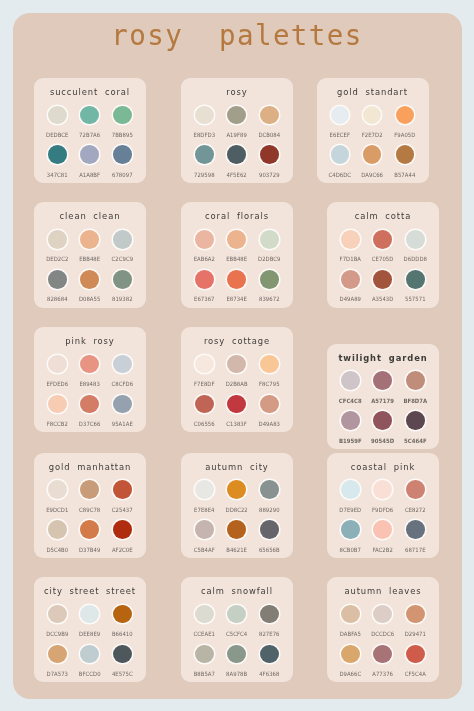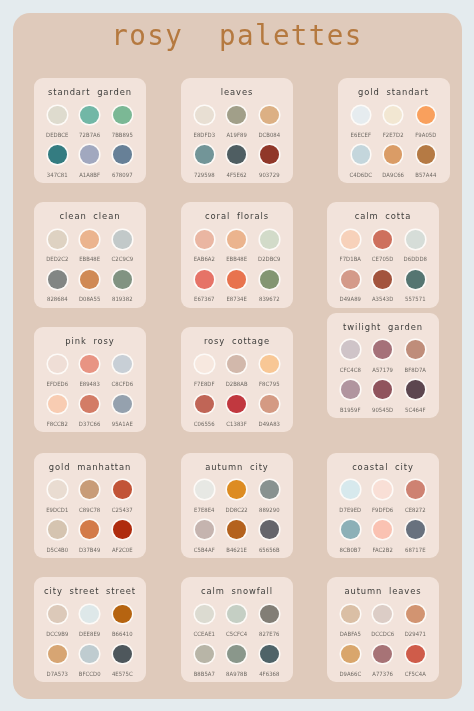--- a/index.html
+++ b/index.html
@@ -38,50 +38,50 @@
     font-family:"DejaVu Sans Condensed","DejaVu Sans",sans-serif;
   }
 </style>
 </head>
 <body>
 
 <div id="poster">
   <div id="title">rosy  palettes</div>
   <div id="grid">
       <div class="card" style="left: 21.5px; top: 65.3px;">
-        <div class="cardtitle">standart garden</div>
+        <div class="cardtitle">succulent coral</div>
         <div class="sw" style="left: 14px; top: 27.75px; background: rgb(222, 219, 206);"></div>
         <div class="hx" style="left: 3.3px; top: 53.05px;">DEDBCE</div>
         <div class="sw" style="left: 46.35px; top: 27.75px; background: rgb(114, 183, 166);"></div>
         <div class="hx" style="left: 35.65px; top: 53.05px;">72B7A6</div>
         <div class="sw" style="left: 79px; top: 27.75px; background: rgb(123, 184, 149);"></div>
         <div class="hx" style="left: 68.3px; top: 53.05px;">7BB895</div>
         <div class="sw" style="left: 14px; top: 67.7px; background: rgb(52, 124, 129);"></div>
         <div class="hx" style="left: 3.3px; top: 93px;">347C81</div>
         <div class="sw" style="left: 46.35px; top: 67.7px; background: rgb(161, 168, 191);"></div>
         <div class="hx" style="left: 35.65px; top: 93px;">A1A8BF</div>
         <div class="sw" style="left: 79px; top: 67.7px; background: rgb(103, 128, 151);"></div>
         <div class="hx" style="left: 68.3px; top: 93px;">678097</div>
       </div>
       <div class="card" style="left: 168.5px; top: 65.3px;">
-        <div class="cardtitle">leaves</div>
+        <div class="cardtitle">rosy</div>
         <div class="sw" style="left: 14px; top: 27.75px; background: rgb(232, 223, 211);"></div>
         <div class="hx" style="left: 3.3px; top: 53.05px;">E8DFD3</div>
         <div class="sw" style="left: 46.35px; top: 27.75px; background: rgb(161, 159, 137);"></div>
         <div class="hx" style="left: 35.65px; top: 53.05px;">A19F89</div>
         <div class="sw" style="left: 79px; top: 27.75px; background: rgb(220, 176, 132);"></div>
         <div class="hx" style="left: 68.3px; top: 53.05px;">DCB084</div>
         <div class="sw" style="left: 14px; top: 67.7px; background: rgb(114, 149, 152);"></div>
         <div class="hx" style="left: 3.3px; top: 93px;">729598</div>
         <div class="sw" style="left: 46.35px; top: 67.7px; background: rgb(79, 94, 98);"></div>
         <div class="hx" style="left: 35.65px; top: 93px;">4F5E62</div>
         <div class="sw" style="left: 79px; top: 67.7px; background: rgb(144, 55, 41);"></div>
         <div class="hx" style="left: 68.3px; top: 93px;">903729</div>
       </div>
-      <div class="card" style="left: 325px; top: 65.3px;">
+      <div class="card" style="left: 304px; top: 65.3px;">
         <div class="cardtitle">gold standart</div>
         <div class="sw" style="left: 14px; top: 27.75px; background: rgb(230, 236, 239);"></div>
         <div class="hx" style="left: 3.3px; top: 53.05px;">E6ECEF</div>
         <div class="sw" style="left: 46.35px; top: 27.75px; background: rgb(242, 231, 210);"></div>
         <div class="hx" style="left: 35.65px; top: 53.05px;">F2E7D2</div>
         <div class="sw" style="left: 79px; top: 27.75px; background: rgb(249, 160, 93);"></div>
         <div class="hx" style="left: 68.3px; top: 53.05px;">F9A05D</div>
         <div class="sw" style="left: 14px; top: 67.7px; background: rgb(196, 214, 220);"></div>
         <div class="hx" style="left: 3.3px; top: 93px;">C4D6DC</div>
         <div class="sw" style="left: 46.35px; top: 67.7px; background: rgb(218, 156, 102);"></div>
@@ -157,21 +157,21 @@
         <div class="hx" style="left: 35.65px; top: 53.05px;">D2B8AB</div>
         <div class="sw" style="left: 79px; top: 27.75px; background: rgb(248, 199, 149);"></div>
         <div class="hx" style="left: 68.3px; top: 53.05px;">F8C795</div>
         <div class="sw" style="left: 14px; top: 67.7px; background: rgb(192, 101, 86);"></div>
         <div class="hx" style="left: 3.3px; top: 93px;">C06556</div>
         <div class="sw" style="left: 46.35px; top: 67.7px; background: rgb(193, 56, 63);"></div>
         <div class="hx" style="left: 35.65px; top: 93px;">C1383F</div>
         <div class="sw" style="left: 79px; top: 67.7px; background: rgb(212, 154, 131);"></div>
         <div class="hx" style="left: 68.3px; top: 93px;">D49A83</div>
       </div>
-      <div class="card" style="left: 314.5px; top: 300px;">
+      <div class="card" style="left: 314.5px; top: 331px; font-weight: bold;">
         <div class="cardtitle">twilight garden</div>
         <div class="sw" style="left: 14px; top: 27.75px; background: rgb(207, 196, 200);"></div>
         <div class="hx" style="left: 3.3px; top: 53.05px;">CFC4C8</div>
         <div class="sw" style="left: 46.35px; top: 27.75px; background: rgb(165, 113, 121);"></div>
         <div class="hx" style="left: 35.65px; top: 53.05px;">A57179</div>
         <div class="sw" style="left: 79px; top: 27.75px; background: rgb(191, 141, 122);"></div>
         <div class="hx" style="left: 68.3px; top: 53.05px;">BF8D7A</div>
         <div class="sw" style="left: 14px; top: 67.7px; background: rgb(177, 149, 159);"></div>
         <div class="hx" style="left: 3.3px; top: 93px;">B1959F</div>
         <div class="sw" style="left: 46.35px; top: 67.7px; background: rgb(144, 84, 93);"></div>
@@ -203,21 +203,21 @@
         <div class="sw" style="left: 79px; top: 27.75px; background: rgb(136, 146, 144);"></div>
         <div class="hx" style="left: 68.3px; top: 53.05px;">889290</div>
         <div class="sw" style="left: 14px; top: 67.7px; background: rgb(197, 180, 175);"></div>
         <div class="hx" style="left: 3.3px; top: 93px;">C5B4AF</div>
         <div class="sw" style="left: 46.35px; top: 67.7px; background: rgb(180, 98, 30);"></div>
         <div class="hx" style="left: 35.65px; top: 93px;">B4621E</div>
         <div class="sw" style="left: 79px; top: 67.7px; background: rgb(101, 101, 107);"></div>
         <div class="hx" style="left: 68.3px; top: 93px;">65656B</div>
       </div>
       <div class="card" style="left: 314.5px; top: 440.1px;">
-        <div class="cardtitle">coastal city</div>
+        <div class="cardtitle">coastal pink</div>
         <div class="sw" style="left: 14px; top: 27.75px; background: rgb(215, 233, 237);"></div>
         <div class="hx" style="left: 3.3px; top: 53.05px;">D7E9ED</div>
         <div class="sw" style="left: 46.35px; top: 27.75px; background: rgb(249, 223, 214);"></div>
         <div class="hx" style="left: 35.65px; top: 53.05px;">F9DFD6</div>
         <div class="sw" style="left: 79px; top: 27.75px; background: rgb(206, 130, 114);"></div>
         <div class="hx" style="left: 68.3px; top: 53.05px;">CE8272</div>
         <div class="sw" style="left: 14px; top: 67.7px; background: rgb(140, 176, 183);"></div>
         <div class="hx" style="left: 3.3px; top: 93px;">8CB0B7</div>
         <div class="sw" style="left: 46.35px; top: 67.7px; background: rgb(250, 194, 178);"></div>
         <div class="hx" style="left: 35.65px; top: 93px;">FAC2B2</div>

